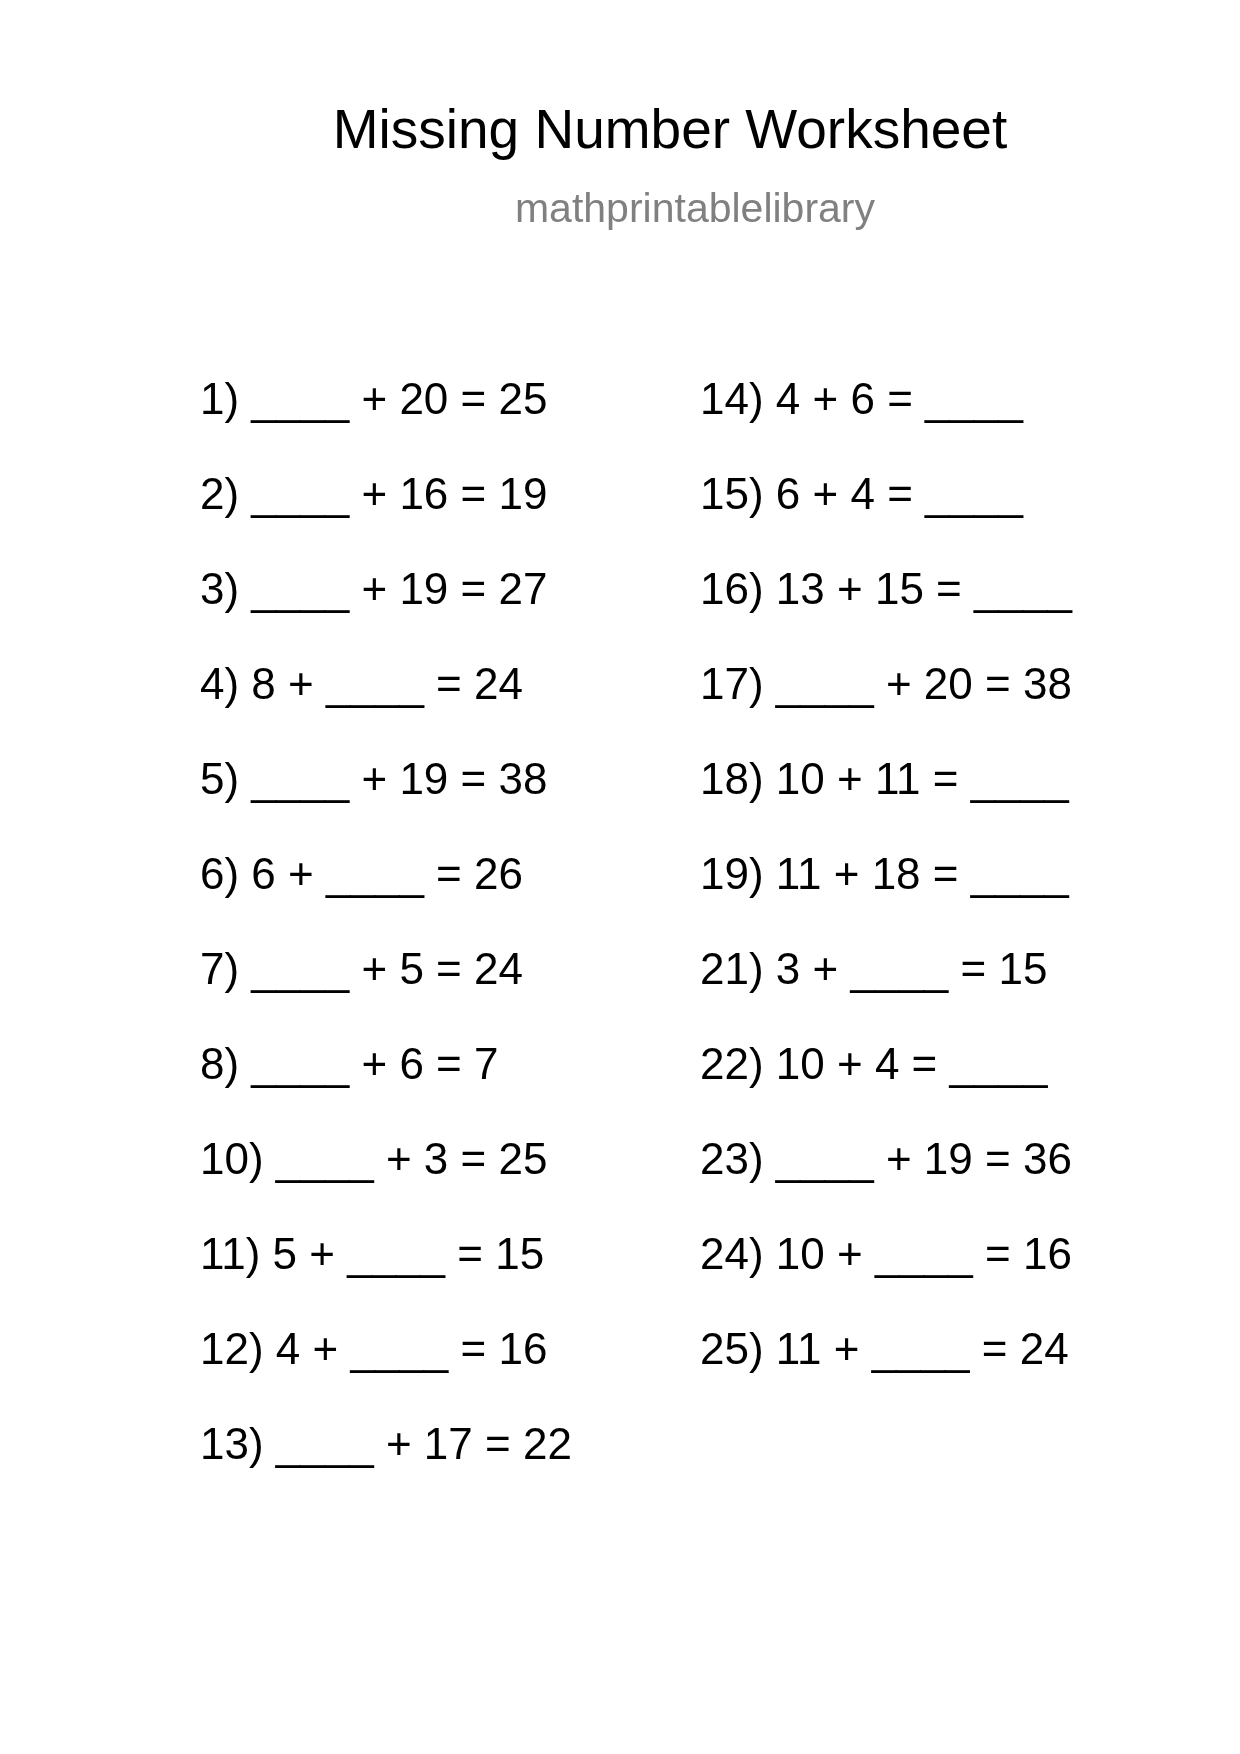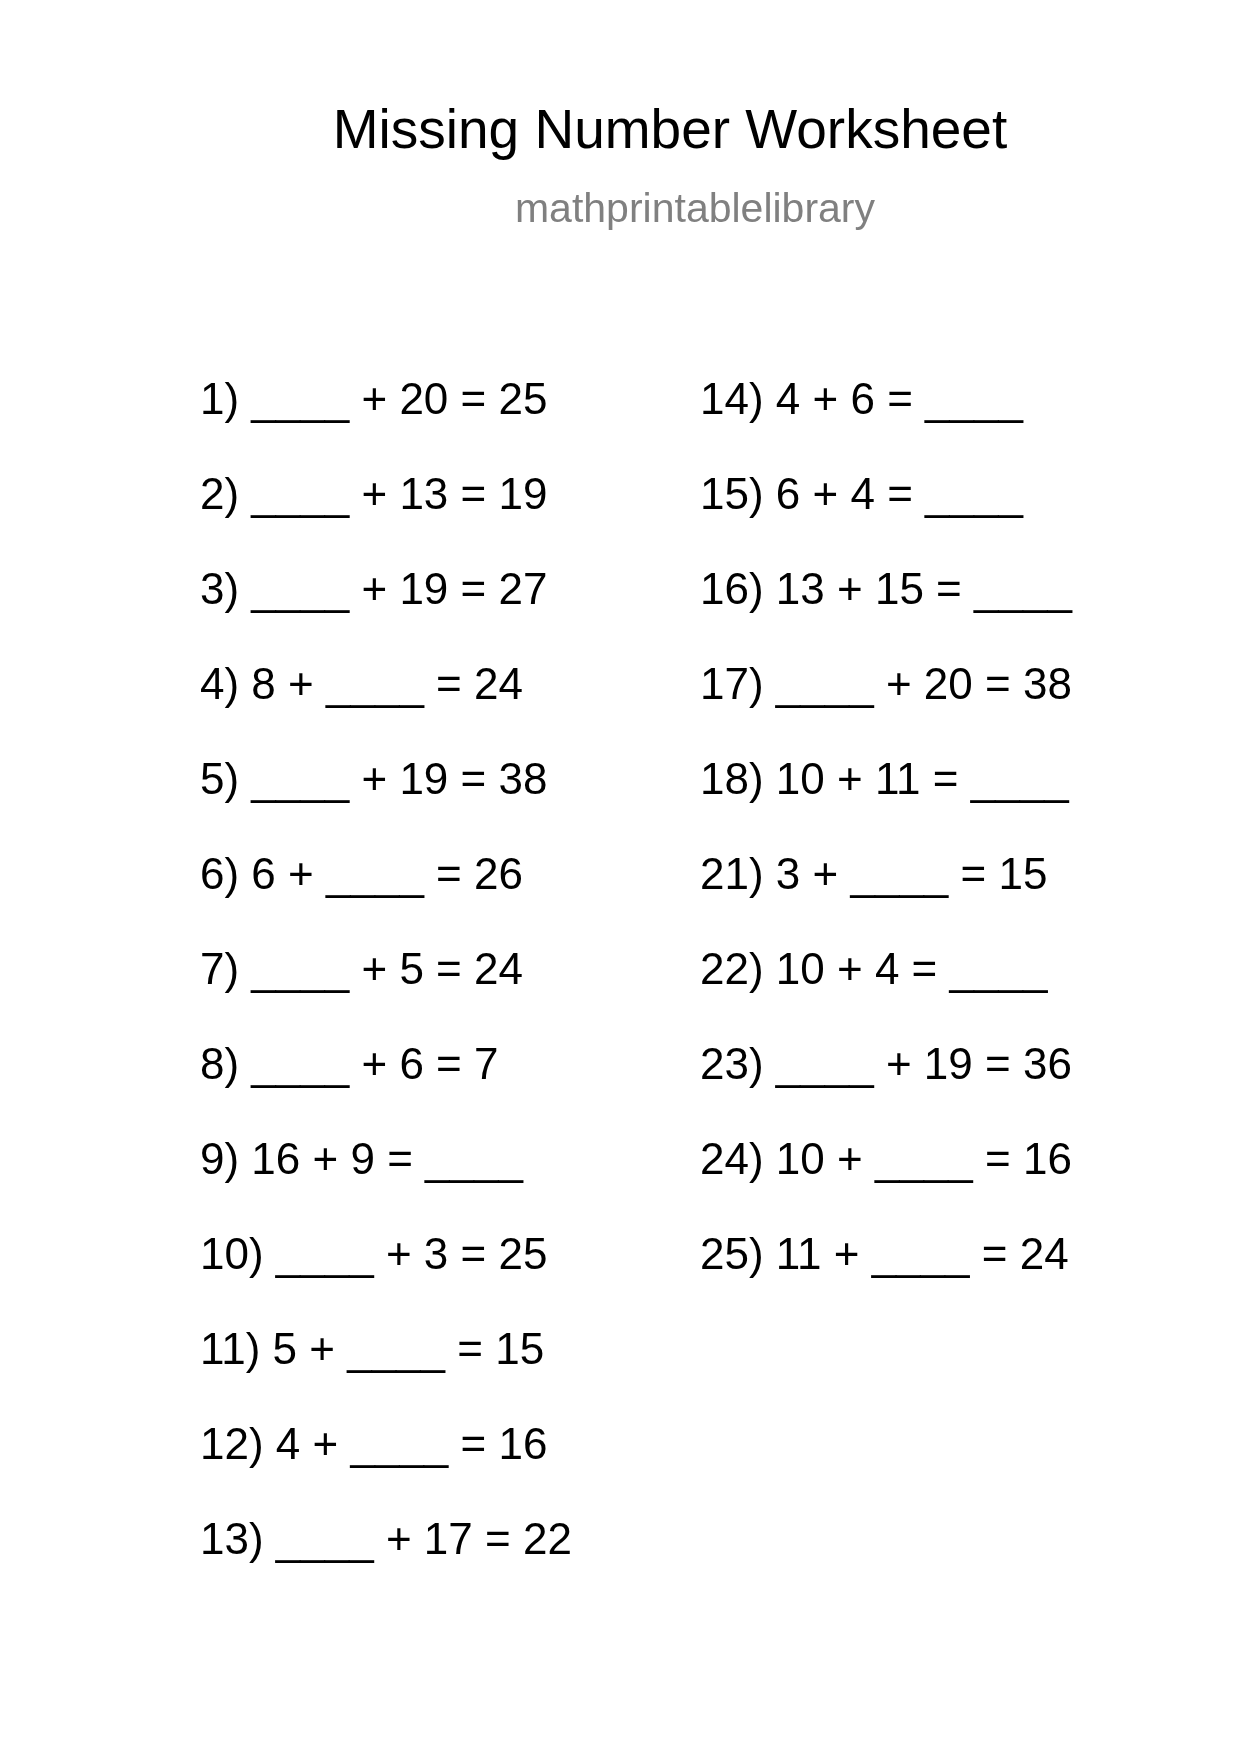--- a/index.html
+++ b/index.html
@@ -16,39 +16,39 @@
 </style>
 </head>
 <body>
 
 <div>
   <div class="title">Missing Number Worksheet</div>
   <div class="subtitle">mathprintablelibrary</div>
 
   <div class="col left">
     <div class="problem">1) ____ + 20 = 25</div>
-    <div class="problem">2) ____ + 13 = 19</div>
+    <div class="problem">2) ____ + 16 = 19</div>
     <div class="problem">3) ____ + 19 = 27</div>
     <div class="problem">4) 8 + ____ = 24</div>
     <div class="problem">5) ____ + 19 = 38</div>
     <div class="problem">6) 6 + ____ = 26</div>
     <div class="problem">7) ____ + 5 = 24</div>
     <div class="problem">8) ____ + 6 = 7</div>
-    <div class="problem">9) 16 + 9 = ____</div>
     <div class="problem">10) ____ + 3 = 25</div>
     <div class="problem">11) 5 + ____ = 15</div>
     <div class="problem">12) 4 + ____ = 16</div>
     <div class="problem">13) ____ + 17 = 22</div>
   </div>
 
   <div class="col right">
     <div class="problem">14) 4 + 6 = ____</div>
     <div class="problem">15) 6 + 4 = ____</div>
     <div class="problem">16) 13 + 15 = ____</div>
     <div class="problem">17) ____ + 20 = 38</div>
     <div class="problem">18) 10 + 11 = ____</div>
+    <div class="problem">19) 11 + 18 = ____</div>
     <div class="problem">21) 3 + ____ = 15</div>
     <div class="problem">22) 10 + 4 = ____</div>
     <div class="problem">23) ____ + 19 = 36</div>
     <div class="problem">24) 10 + ____ = 16</div>
     <div class="problem">25) 11 + ____ = 24</div>
   </div>
 </div>
 
 </body></html>

